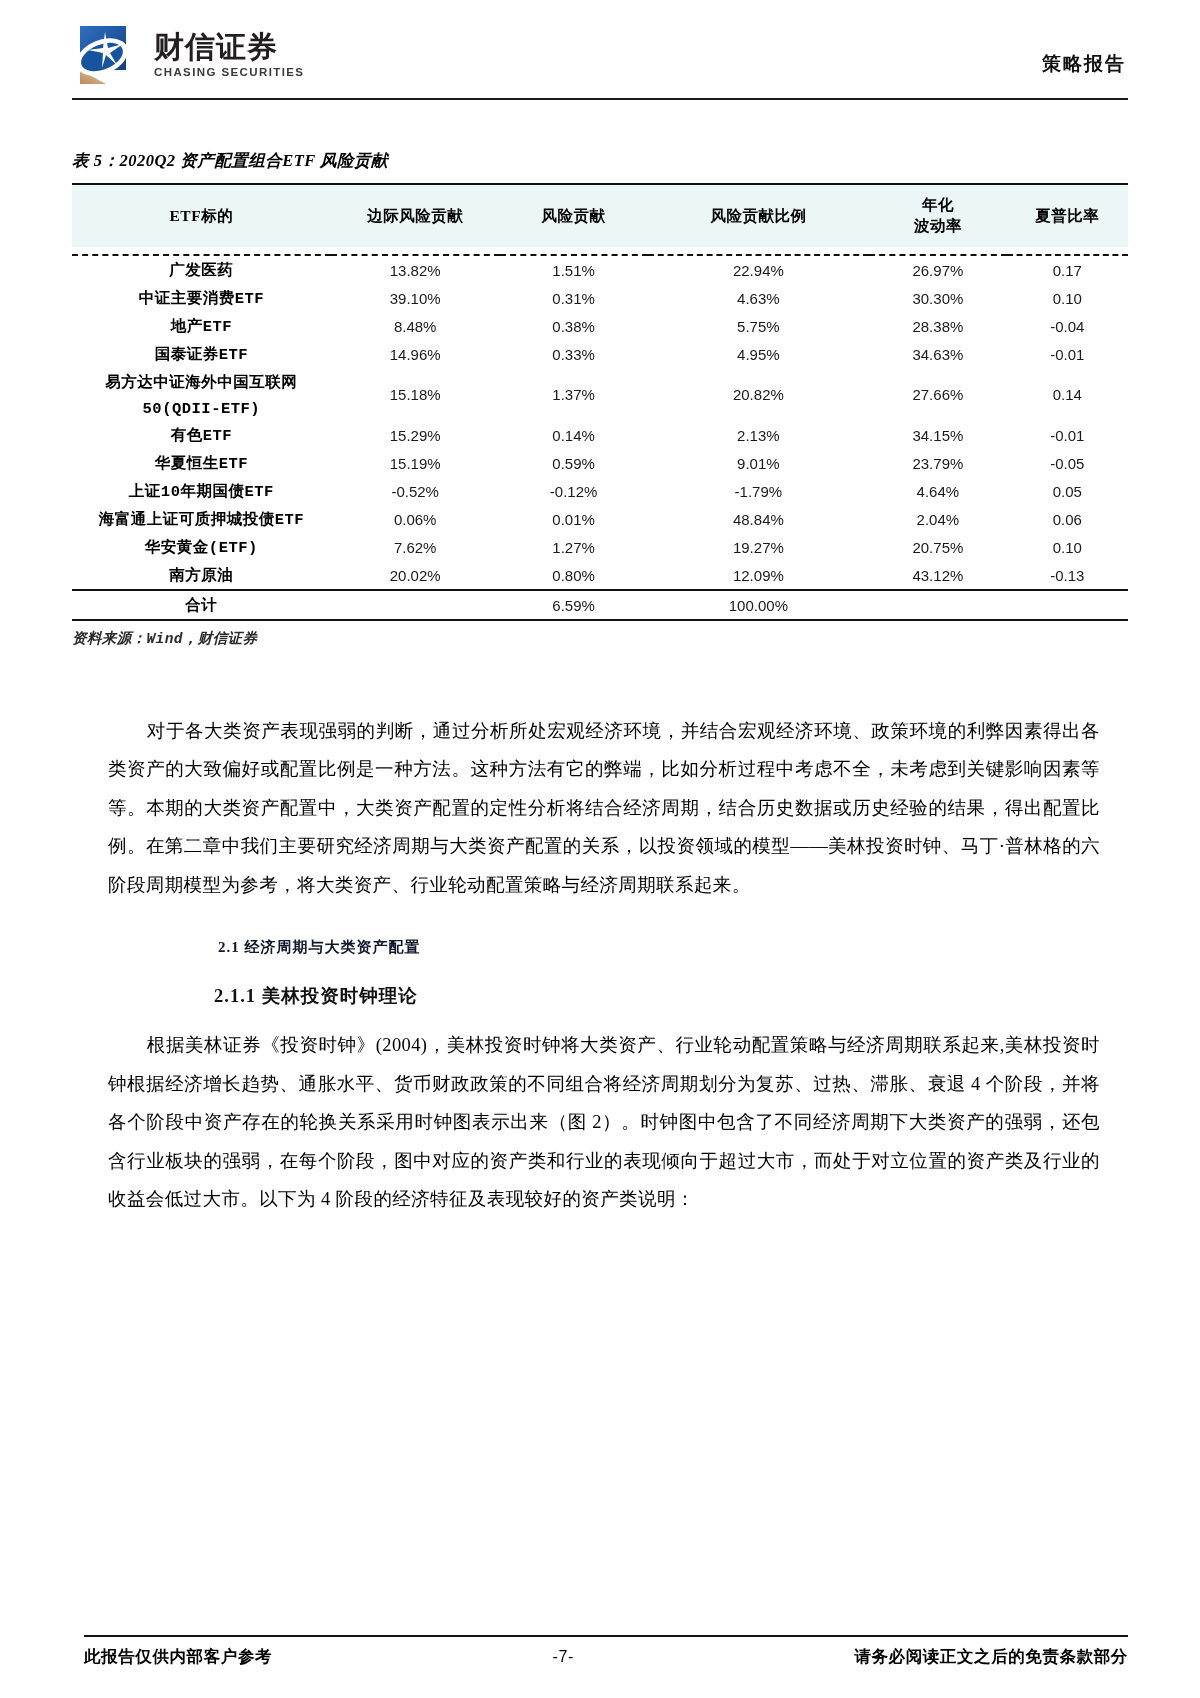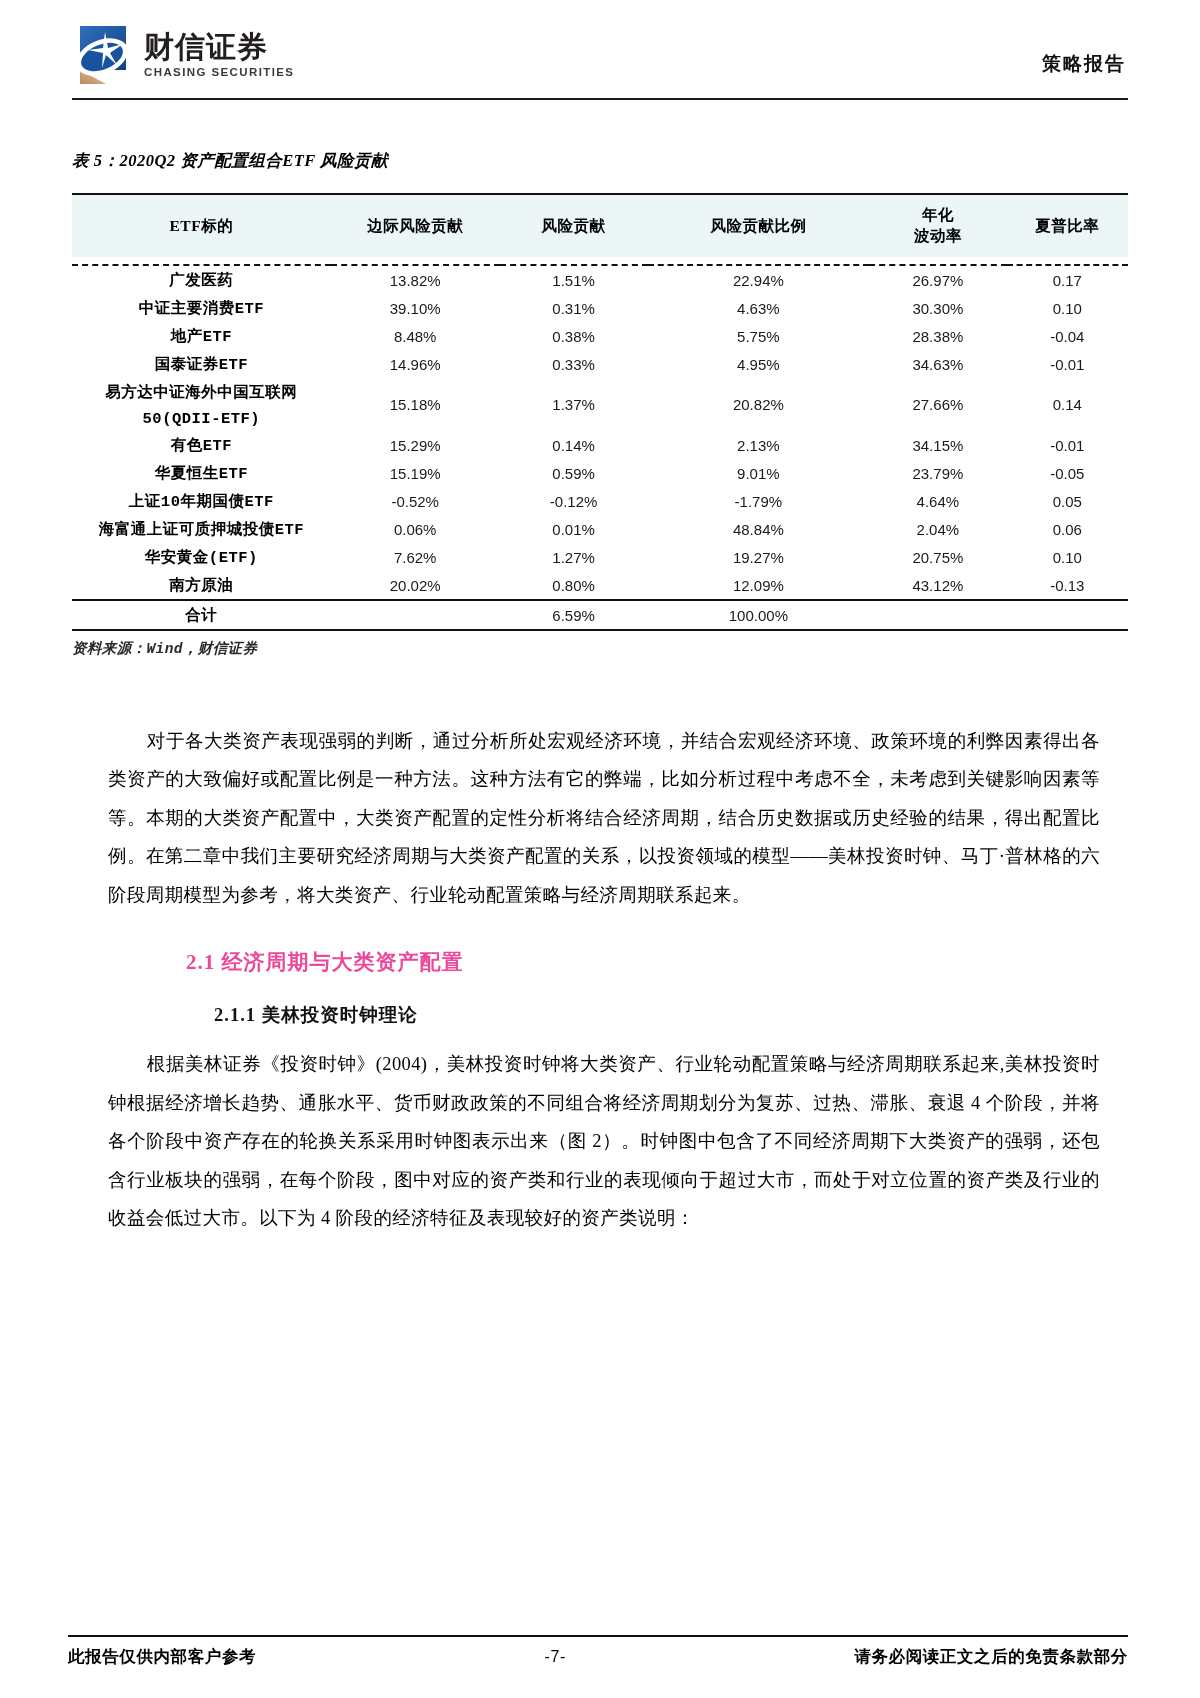--- a/index.html
+++ b/index.html
@@ -23,21 +23,21 @@
 
   
   .header {
     position: relative;
     height: 96px;
     display: flex;
     align-items: center;
     justify-content: space-between;
     padding-top: 14px;
   }
-  .logo-wrap { display: flex; align-items: center; gap: 10px; }
+  .logo-wrap { display: flex; align-items: center; gap: 20px; }
   .logo-mark { position: relative; width: 62px; height: 62px; }
   .logo-text-block { display: flex; flex-direction: column; line-height: 1; }
   .logo-cn {
     font-family: "Liberation Sans", "DejaVu Sans", sans-serif;
     font-size: 30px;
     font-weight: 700;
     color: #231f20;
     letter-spacing: 1px;
   }
   .logo-en {
@@ -62,21 +62,21 @@
     margin-top: 2px;
   }
 
   
   .table-block { margin-top: 50px; }
   .table-title {
     font-size: 16.5px;
     font-weight: 700;
     font-style: italic;
     letter-spacing: 0.5px;
-    padding-bottom: 21px;
+    padding-bottom: 11px;
     color: #000;
   }
   table.etf {
     width: 100%;
     border-collapse: collapse;
     font-size: 15px;
     table-layout: fixed;
   }
   table.etf thead tr th {
     background: #ecf6f7;
@@ -134,25 +134,25 @@
 
   
   .content { margin-top: 64px; padding: 0 28px 0 32px; }
   h2.sec {
     font-size: 26px;
     font-weight: 700;
     letter-spacing: 1.2px;
     margin: 0 0 30px 110px;
   }
   h3.sec {
-    font-size: 21px;
+    font-size: 15px;
     font-weight: 700;
     letter-spacing: 1px;
-    margin: 34px 0 22px 82px;
-    color: #ec4899;
+    margin: 34px 0 22px 114px;
+    color: #0f172a;
   }
   h4.sec {
     font-size: 18.5px;
     font-weight: 700;
     letter-spacing: 1px;
     margin: 26px 0 18px 110px;
     color: #111;
   }
   p.para {
     font-size: 18.5px;
@@ -161,21 +161,21 @@
     text-justify: inter-ideograph;
     margin: 0 0 14px 4px;
     text-indent: 2.1em;
     letter-spacing: 0.4px;
     color: #000;
   }
 
   
   .footer {
     position: absolute;
-    left: 68px;
+    left: 84px;
     right: 72px;
     bottom: 30px;
   }
   .footer-rule { border-top: 2.2px solid #111; }
   .footer-row {
     display: flex;
     justify-content: space-between;
     align-items: center;
     padding-top: 9px;
     font-size: 16.5px;

